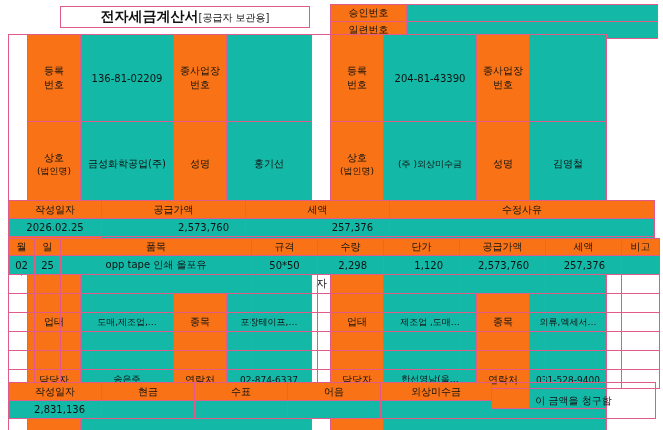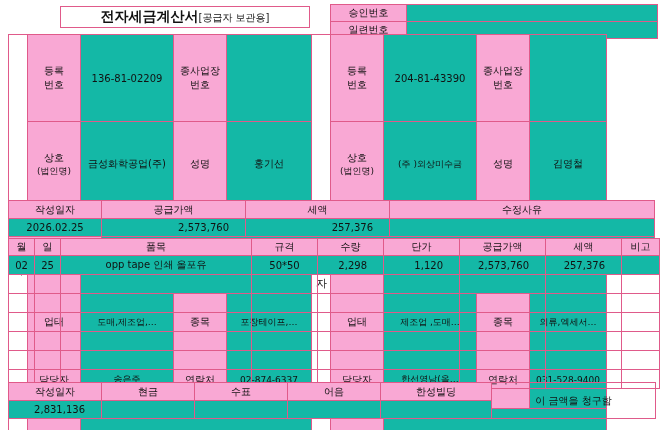--- a/index.html
+++ b/index.html
@@ -14,21 +14,21 @@
   .sheet{
     position:relative;
     width:663px;height:430px;
     box-sizing:border-box;
   }
   table{border-collapse:collapse;}
   td{border:1px solid #e05a8a;padding:0;vertical-align:middle;}
   .c{text-align:center;}
   .l{text-align:left;padding-left:4px;}
   .r{text-align:right;padding-right:16px;}
-  .lbl{background:#f9a8d4;text-align:center;font-size:10px;color:#111;}
+  .lbl{background:#f97316;text-align:center;font-size:10px;color:#111;}
   .val{background:#14b8a6;font-size:10px;}
   .tiny{font-size:9px;}
   .title-wrap{
     position:absolute;left:60px;top:6px;width:250px;height:22px;
     border:1px solid #e05a8a;box-sizing:border-box;
     display:flex;align-items:center;justify-content:center;
   }
   .title{font-size:14px;font-weight:bold;letter-spacing:0px;}
   .title .sub{font-size:10px;font-weight:normal;}
   .topright{
@@ -293,21 +293,21 @@
   </tbody>
     </table>
 
   <table class="sumbox">
     <tbody>
         <tr>
       <td class="lbl" style="width:92px;height:17px;">작성일자</td>
       <td class="lbl" style="width:92px;">현금</td>
       <td class="lbl" style="width:92px;">수표</td>
       <td class="lbl" style="width:92px;">어음</td>
-      <td class="lbl" style="width:110px;">한성빌딩</td>
+      <td class="lbl" style="width:110px;">외상미수금</td>
       <td rowspan="2" class="c claim" style="width:163px;">이 금액을 청구함</td>
     </tr>
     <tr>
       <td class="val r" style="height:17px;">2,831,136</td>
       <td class="val r"></td>
       <td class="val r"></td>
       <td class="val r"></td>
       <td class="val r"></td>
     </tr>
   </tbody>

